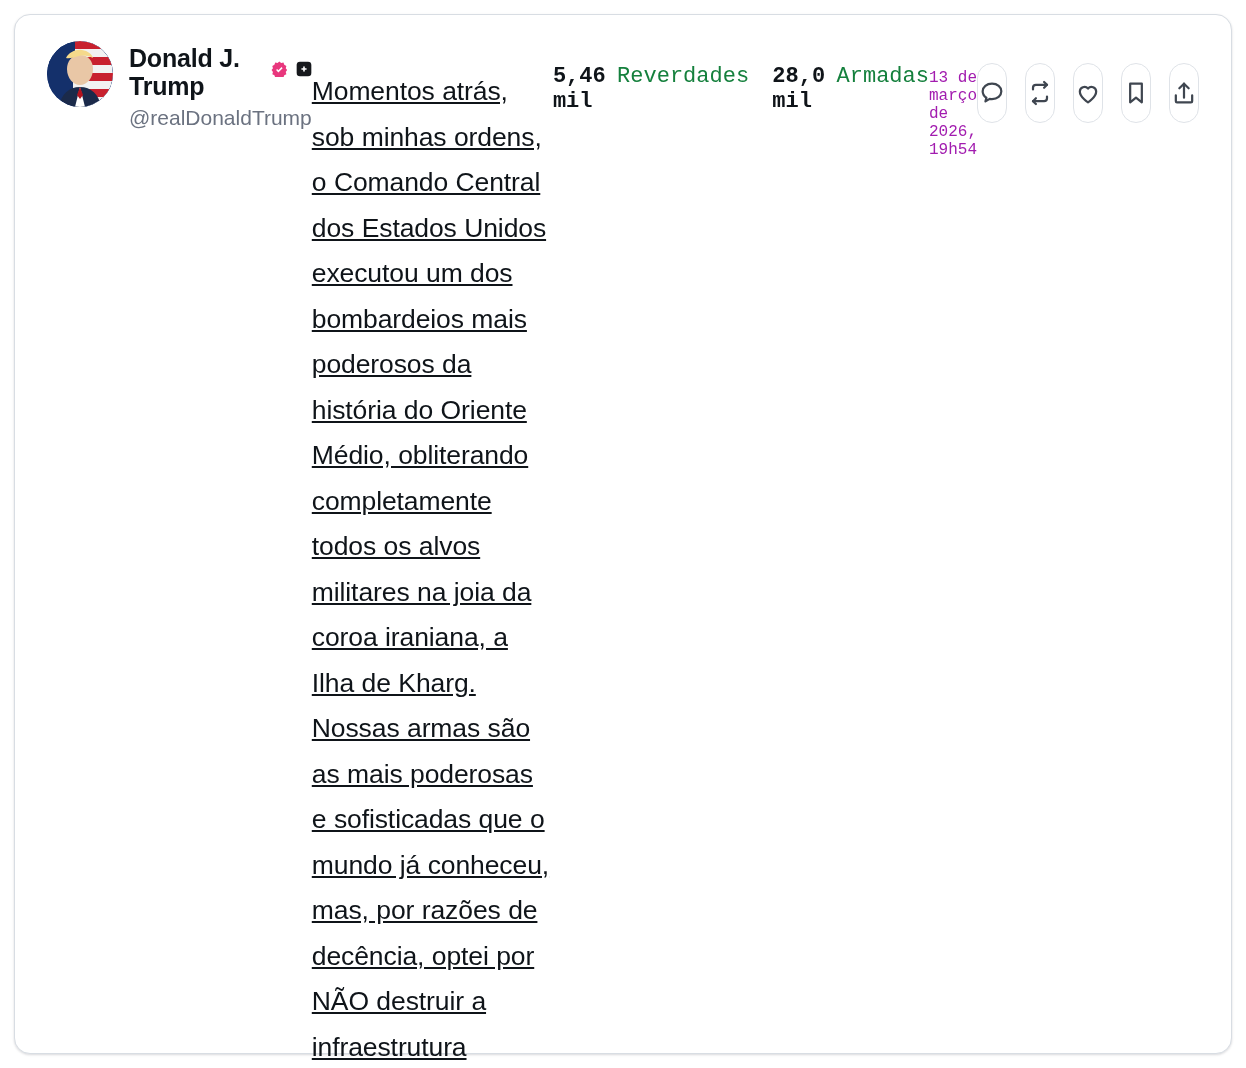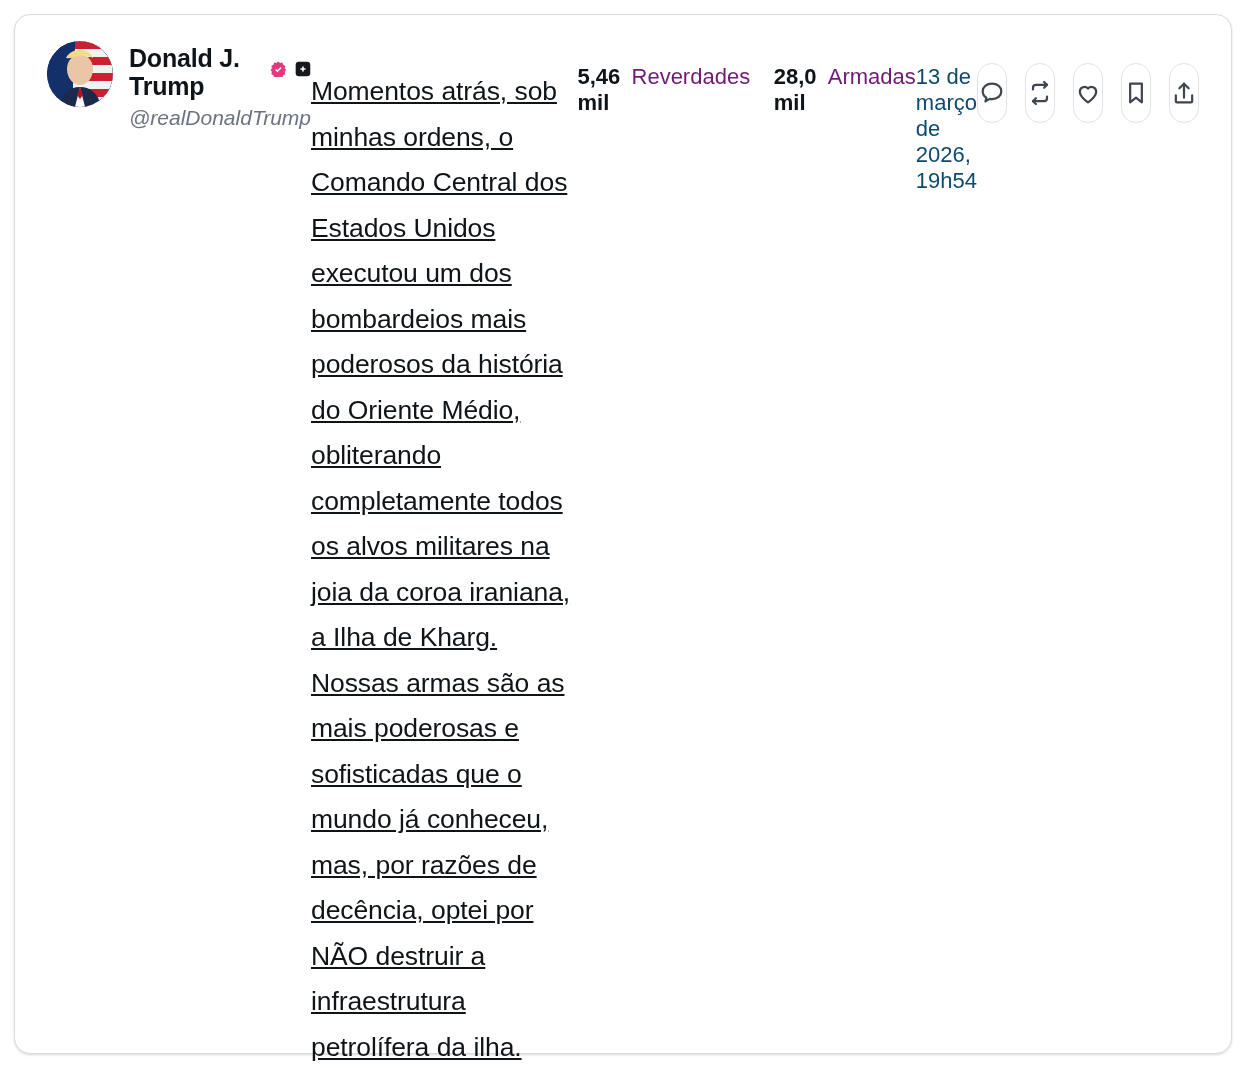--- a/index.html
+++ b/index.html
@@ -76,58 +76,58 @@
   .plus-badge {
     width: 23px;
     height: 23px;
     display: inline-block;
   }
   .handle {
     font-size: 21px;
     color: #6b7280;
     margin-top: 5px;
     line-height: 1.2;
-    font-style: italic;
   }
 
   
   .post-text {
     margin-top: 28px;
     font-size: 26.5px;
     line-height: 45.5px;
     color: #0f1419;
     letter-spacing: -0.1px;
     word-spacing: 0.2px;
     text-decoration: underline;
   }
 
   
   .stats-row {
     margin-top: 23px;
     display: flex;
     align-items: baseline;
     justify-content: space-between;
+    font-family: Liberation Mono, monospace;
   }
   .stats-left {
     display: flex;
     align-items: baseline;
     gap: 9px;
     font-size: 22px;
   }
   .stat-num {
     font-weight: bold;
     color: #0f1419;
   }
   .stat-label {
-    color: #701a75;
+    color: #15803d;
   }
   .stat-gap { width: 10px; display: inline-block; }
   .timestamp {
-    font-size: 22px;
-    color: #0c4a6e;
+    font-size: 16px;
+    color: #a21caf;
   }
 
   
   .actions {
     margin-top: 22px;
     display: flex;
     gap: 18px;
   }
   .action-btn {
     flex: 1 1 0;

